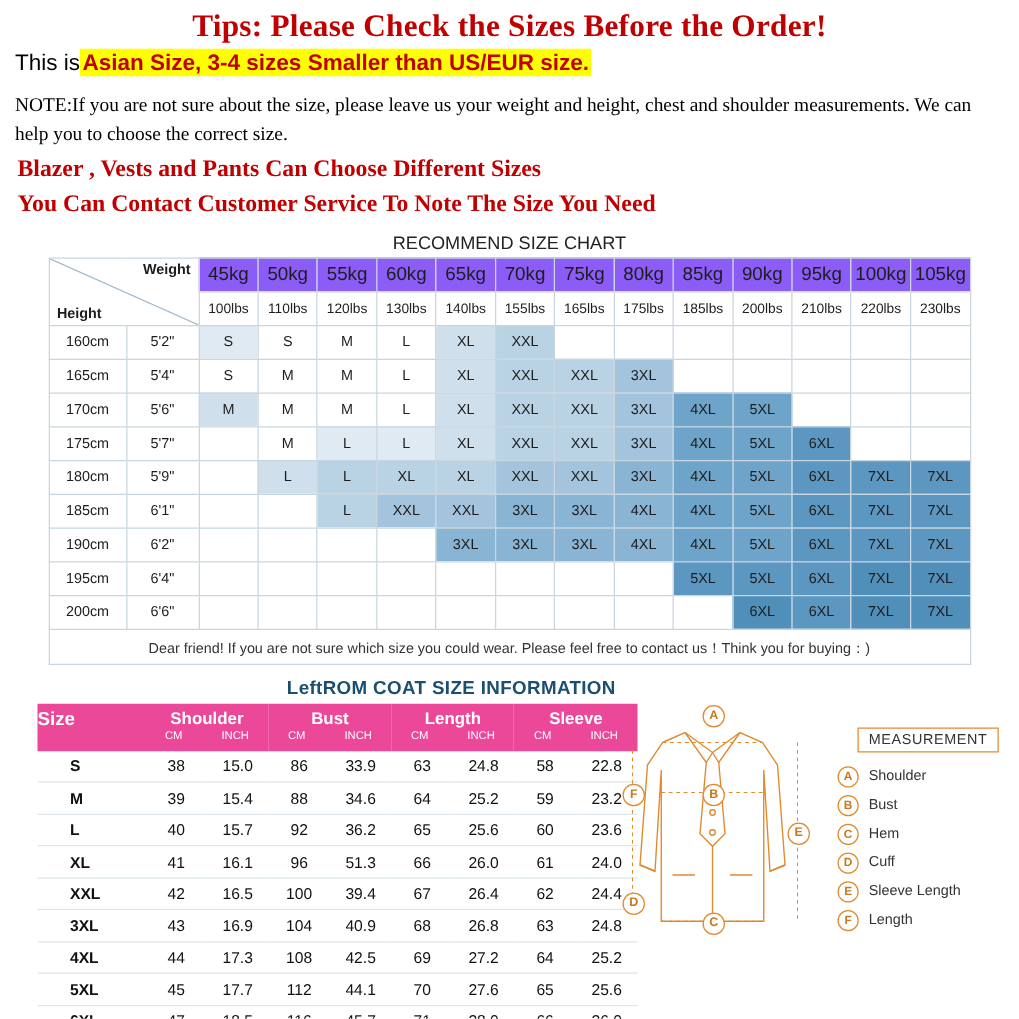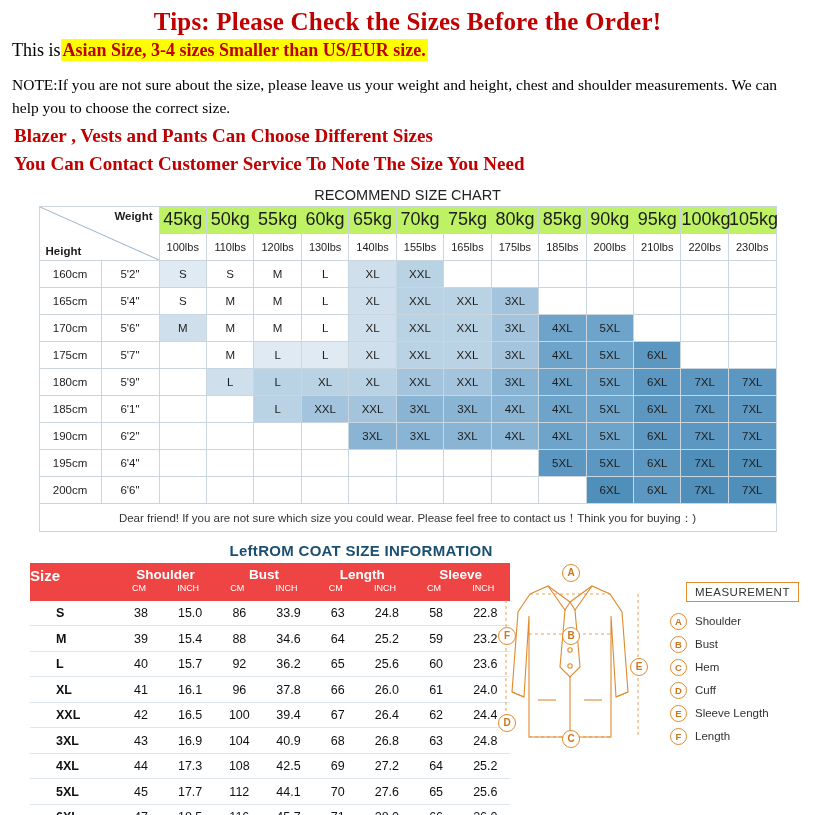--- a/index.html
+++ b/index.html
@@ -27,21 +27,21 @@
   .tips-title {
     font-family: "Liberation Serif", serif;
     font-weight: bold;
     color: #c00000;
     font-size: 25px;
     text-align: center;
     margin: 8px 0 2px 0;
     letter-spacing: 0.2px;
   }
   .asian-line {
-    font-family: Liberation Serif, serif;
+    font-family: Liberation Sans, sans-serif;
     font-size: 18px;
     color: #000;
     margin: 4px 0 12px 12px;
   }
   .asian-line .hl {
     background: #ffff00;
     color: #c00000;
     font-weight: bold;
     padding: 1px 2px;
   }
@@ -80,22 +80,22 @@
     border: 1px solid #c9d6e0;
     height: 26px;
     text-align: center;
     vertical-align: middle;
     color: #1d1d1d;
     font-weight: normal;
     padding: 0;
   }
   td.hdr {
     font-weight: bold;
-    font-size: 18px;
-    background: #bef264;
+    font-size: 15px;
+    background: #8b5cf6;
   }
   td.sub {
     font-size: 11px;
     background: #ffffff;
     color: #333;
   }
   td.rh {
     font-weight: bold;
     font-size: 11.5px;
     width: 62px;
@@ -175,21 +175,21 @@
     table-layout: fixed;
     font-size: 12.5px;
   }
   table.coat td {
     height: 24.5px;
     padding: 0;
     text-align: center;
     color: #111;
   }
   table.coat tr.head td {
-    background: #ef4444;
+    background: #ec4899;
     color: #fff;
     font-weight: bold;
     height: 34px;
     vertical-align: top;
     padding-top: 4px;
   }
   table.coat tr.head .mainlbl {
     display: block;
     font-size: 13.5px;
   }
@@ -596,21 +596,21 @@
           <td>65</td>
           <td>25.6</td>
           <td>60</td>
           <td>23.6</td>
         </tr>
         <tr class="rowline">
           <td class="size-col">XL</td>
           <td>41</td>
           <td>16.1</td>
           <td>96</td>
-          <td>37.8</td>
+          <td>51.3</td>
           <td>66</td>
           <td>26.0</td>
           <td>61</td>
           <td>24.0</td>
         </tr>
         <tr class="rowline">
           <td class="size-col">XXL</td>
           <td>42</td>
           <td>16.5</td>
           <td>100</td>

